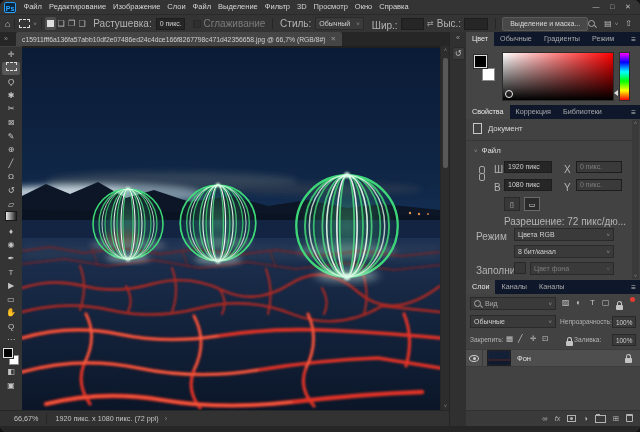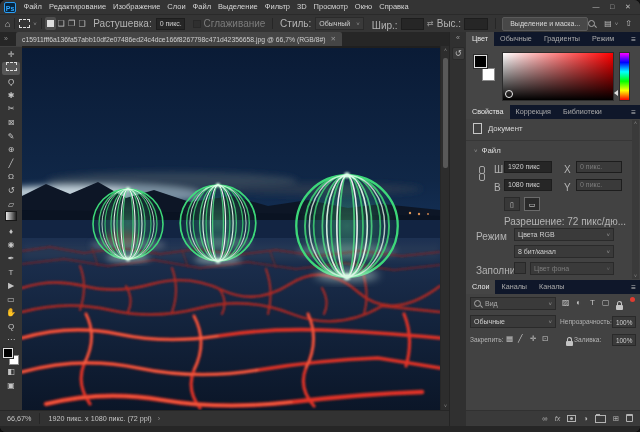--- a/index.html
+++ b/index.html
@@ -58,21 +58,21 @@
   .i-chain::before{top:0}.i-chain::after{top:7px}
   .i-mask{display:inline-block;width:9px;height:7px;border:1px solid #b2b2b2;box-sizing:border-box;position:relative}
   .i-mask::after{content:'';position:absolute;left:2px;top:1px;width:3px;height:3px;border-radius:50%;background:#b2b2b2}
   .i-folder{display:inline-block;width:9px;height:6px;border:1px solid #b2b2b2;position:relative;margin-top:2px}
   .i-folder::before{content:'';position:absolute;top:-2px;left:0;width:4px;height:1px;background:#b2b2b2}
   .i-trash{display:inline-block;width:7px;height:8px;border:1px solid #b2b2b2;border-top:2px solid #b2b2b2;border-radius:1px;box-sizing:border-box}
   .tri{width:0;height:0;border-top:3px solid transparent;border-bottom:3px solid transparent;border-right:4px solid #e0e0e0}
   .swB{position:absolute;width:13px;height:13px;background:#fff;border:1px solid #8a8a8a;box-sizing:border-box}
   .swF{position:absolute;width:13px;height:13px;background:#000;border:1px solid #e0e0e0;box-shadow:0 0 0 1px #2b2b2b;box-sizing:border-box}
   
-  #statusbar{left:0;top:410px;width:449px;height:16px;background:#323232;border-top:1px solid #262626;box-sizing:border-box;font-size:7.2px;color:#c4c4c4;padding-left:7px}
+  #statusbar{left:0;top:410px;width:449px;height:16px;background:#323232;border-top:1px solid #262626;box-sizing:border-box;font-size:7.2px;color:#c4c4c4;padding-left:14px}
   #bottomstrip{left:0;top:426px;width:640px;height:6px;background:#262626}
 </style>
 </head>
 <body>
 
 <div id="win">
 
   <div id="menubar" class="a f">
     <div id="pslogo">Ps</div>
     <span class="mitem">Файл</span>
@@ -386,20 +386,28 @@
         <span class="a lbl" style="left:4px;top:42px;font-size:6.6px">Закрепить:</span>
         <span class="a" style="left:40px;top:40px;font-size:7.5px;color:#c4c4c4">▦</span>
         <span class="a" style="left:52px;top:40px;font-size:7.5px;color:#c4c4c4">╱</span>
         <span class="a" style="left:64px;top:40px;font-size:7.5px;color:#c4c4c4">✛</span>
         <span class="a" style="left:76px;top:40px;font-size:7.5px;color:#c4c4c4">⊡</span>
         <span class="a i-lock" style="left:89px;top:38px"></span>
         <span class="a lbl" style="left:108px;top:42px;font-size:6.6px">Заливка:</span>
         <span class="a sel" style="left:146px;top:40px;width:24px;height:12px;font-size:6.4px">
           <span>100%</span>
         </span>
+        <div class="a f" style="left:0;top:55px;width:174px;height:18px;background:#4e4e4e;border-top:1px solid #3c3c3c;border-bottom:1px solid #3c3c3c;box-sizing:border-box">
+          <span style="width:16px;display:flex;justify-content:center;border-right:1px solid #3c3c3c;height:100%;align-items:center">
+              <span class="i-eye"></span>
+            </span>
+          <span style="width:22px;height:14px;margin-left:4px;border:1px solid #1f1f1f;background:linear-gradient(#142036 0 55%,#35202c 55% 75%,#0f1a2c 75%);box-shadow:inset 0 0 1px #446;display:inline-block"></span>
+          <span style="font-size:7.5px;color:#e2e2e2;margin-left:6px">Фон</span>
+          <span class="i-lock" style="margin-left:auto;margin-right:8px"></span>
+        </div>
         <div class="a f" style="left:0;bottom:0;width:174px;height:15px;background:#3a3a3a;border-top:1px solid #313131;box-sizing:border-box;justify-content:flex-end;gap:7px;padding-right:7px">
           <span style="font-size:7.5px;color:#b2b2b2">∞</span>
           <span style="font-size:7px;font-style:italic;color:#b2b2b2">fx</span>
           <span class="i-mask"></span>
           <span style="font-size:7.5px;color:#b2b2b2">◑</span>
           <span class="i-folder"></span>
           <span style="font-size:7.5px;color:#b2b2b2">⊞</span>
           <span class="i-trash"></span>
         </div>
       </div>

